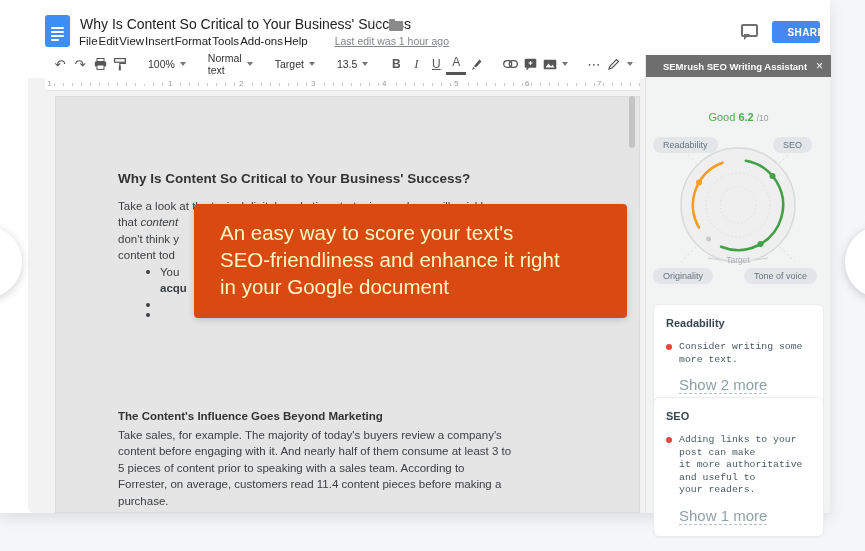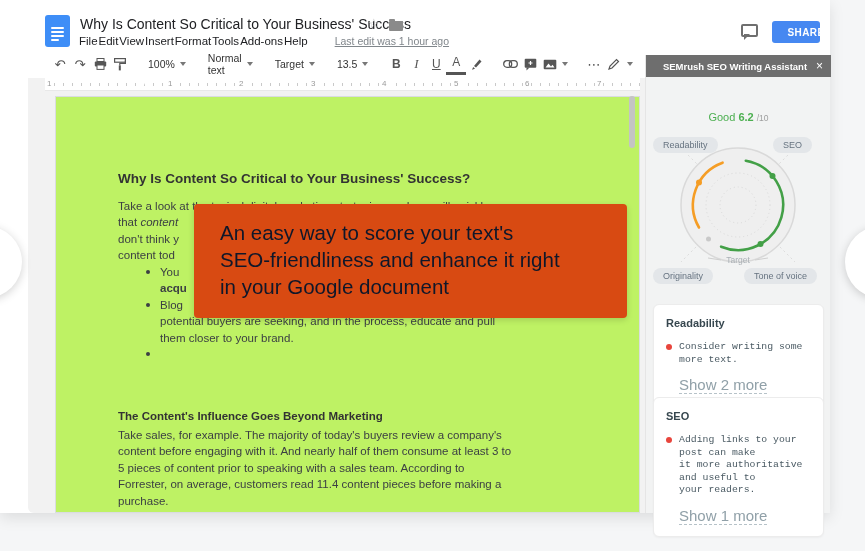--- a/index.html
+++ b/index.html
@@ -37,34 +37,34 @@
   .chev-up { width:7px; height:7px; border-left:1.8px solid #5f6368; border-top:1.8px solid #5f6368; transform:rotate(45deg) translateY(2px); }
   svg.tic { display:block; }
 
   
   .canvas { left:28px; top:78px; width:617px; height:435px; background:#f2f2f2; border-radius:0 0 0 6px; }
   .ruler { left:45px; top:78px; width:595px; height:13px; background:#fff; border-bottom:1px solid #e8e8e8;
            background-image:repeating-linear-gradient(90deg,#c9c9c9 0 1px,transparent 1px 9px); background-size:100% 3px; background-position:0 5px; background-repeat:no-repeat; }
   .ruler span { position:absolute; top:1px; font-size:8px; color:#9a9a9a; background:#fff; padding:0 2px; }
   .rmark { position:absolute; top:2px; width:7px; height:7px; background:#4f8df5; }
   .rmark.tri { clip-path:polygon(0 0,100% 0,50% 100%); }
-  .page { left:55px; top:96px; width:585px; height:417px; background:#bef264; border:1px solid #dadce0; }
+  .page { left:55px; top:96px; width:585px; height:417px; background:#e5e5e5; border:1px solid #dadce0; }
   .doc-h1 { left:62px; top:74px; font-size:13.5px; font-weight:bold; color:#333; }
   .doc-p { left:62px; font-size:11.5px; line-height:16.4px; color:#3c4043; width:420px; }
   .doc-h2 { left:62px; top:313px; font-size:11.5px; font-weight:bold; color:#333; }
   .bullets { left:90px; top:167px; width:430px; }
   .brow { display:flex; margin-bottom:0; }
   .bdot { width:4px; height:4px; border-radius:50%; background:#3c4043; margin:6px 10px 0 0; flex:none; }
   .btxt { font-size:11.5px; line-height:16.4px; color:#3c4043; }
   .blk { display:block; }
   .bold { font-weight:bold; }
   .scroll-thumb { left:629px; top:96px; width:6px; height:52px; background:#c4c4c4; border-radius:3px; }
 
   
-  .tooltip { left:194px; top:204px; width:433px; height:114px; background:#d84a12; border-radius:4px; color:#0f172a;
+  .tooltip { left:194px; top:204px; width:433px; height:114px; background:#d84a12; border-radius:4px; color:#fef9c3;
              font-size:20.5px; line-height:27px; padding:15px 0 0 26px; box-shadow:0 2px 6px rgba(0,0,0,.15); z-index:40; }
 
   
   .sidebar { left:645px; top:55px; width:185px; height:458px; background:#f2f3f3; border-left:1px solid #e5e5e5; z-index:30; }
   .sb-head { left:0; top:0; width:185px; height:22px; background:#6e6e6e; color:#fff; display:flex; align-items:center; padding:0 8px;text-align:center; }
   .sb-head .t { font-size:9.5px; font-weight:bold; flex:1; }
   .sb-close { font-size:12px; color:#fff; line-height:1; }
   .sb-login { left:0; top:22px; width:185px; height:30px; background:#fff; border-bottom:1px solid #ececec; display:flex; align-items:center; justify-content:center; }
   .login-lnk { display:flex; align-items:center; gap:5px; font-size:10.5px; color:#1a73e8; }
   .hamb { position:absolute; right:11px; top:10px; width:14px; }
@@ -231,23 +231,20 @@
     <div class="abs bullets">
       <div class="brow">
         <span class="bdot"></span>
         <span class="btxt">
             <span class="blk">You</span>
             <span class="blk bold">acqu</span>
           </span>
       </div>
       <div class="brow">
         <span class="bdot"></span>
-        <span class="btxt ml">Blog
-potential buyers are seeking, and in the process, educate and pull
-them closer to your brand.</span>
       </div>
       <div class="brow">
         <span class="bdot"></span>
       </div>
     </div>
     <div class="abs doc-h2">The Content's Influence Goes Beyond Marketing</div>
     <div class="abs doc-p ml" style="top:330px;">Take sales, for example. The majority of today's buyers review a company's
 content before engaging with it. And nearly half of them consume at least 3 to
 5 pieces of content prior to speaking with a sales team. According to
 Forrester, on average, customers read 11.4 content pieces before making a

